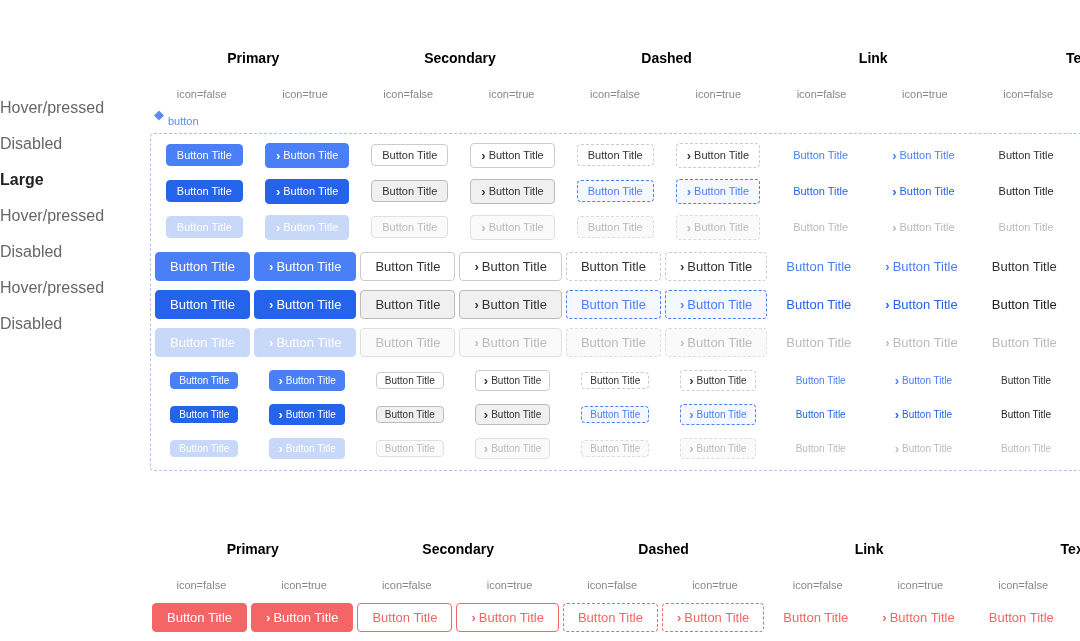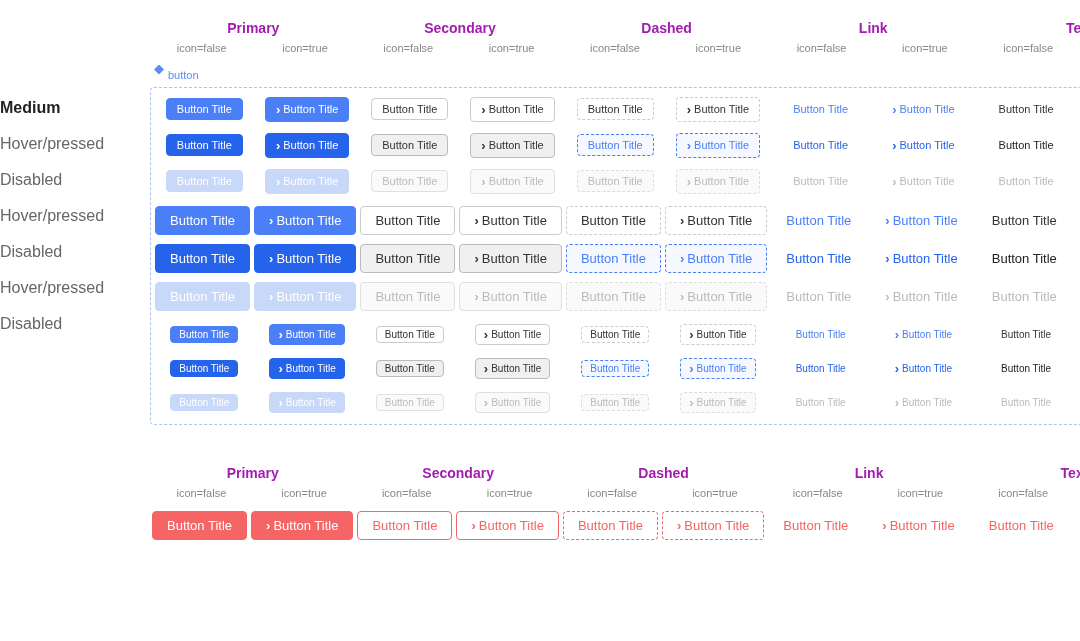--- a/index.html
+++ b/index.html
@@ -35,27 +35,29 @@
       color: #222;
     }
     .col-group {
       display: flex;
       flex-direction: column;
       align-items: center;
     }
     .col-group-title {
       font-size: 14px;
       font-weight: 600;
-      color: #a21caf;
+      color: #000000;
       margin-bottom: 4px;
+      margin-top: 30px;
     }
     .col-sub-label {
       font-size: 11px;
       color: #888;
       padding: 2px 0;
+      margin-top: 16px;
     }
     .dashed-border-box {
       border: 1.5px dashed #aac4f0;
       border-radius: 4px;
       padding: 4px 2px;
       margin-top: 4px;
     }
     .marker-row {
       display: flex;
       align-items: center;
@@ -147,23 +149,23 @@
 
 <div class="page">
   <div style="display:flex; flex-direction:column; width:100%;">
 
     <div class="top-layout">
 
       <div class="left-col">
         <div style="height:62px;"></div>
 
         <div style="margin-top: 28px;">
-          <div class="sidebar-row-label bold">Medium</div>
           <div class="sidebar-row-label">Hover/pressed</div>
           <div class="sidebar-row-label">Disabled</div>
+          <div class="sidebar-row-label bold">Large</div>
           <div class="sidebar-row-label">Hover/pressed</div>
           <div class="sidebar-row-label">Disabled</div>
           <div class="sidebar-row-label">Hover/pressed</div>
           <div class="sidebar-row-label">Disabled</div>
         </div>
       </div>
 
       <div class="right-content">
 
         <div style="display:grid; grid-template-columns: repeat(5, 1fr); margin-bottom:2px; padding-top:20px;">

